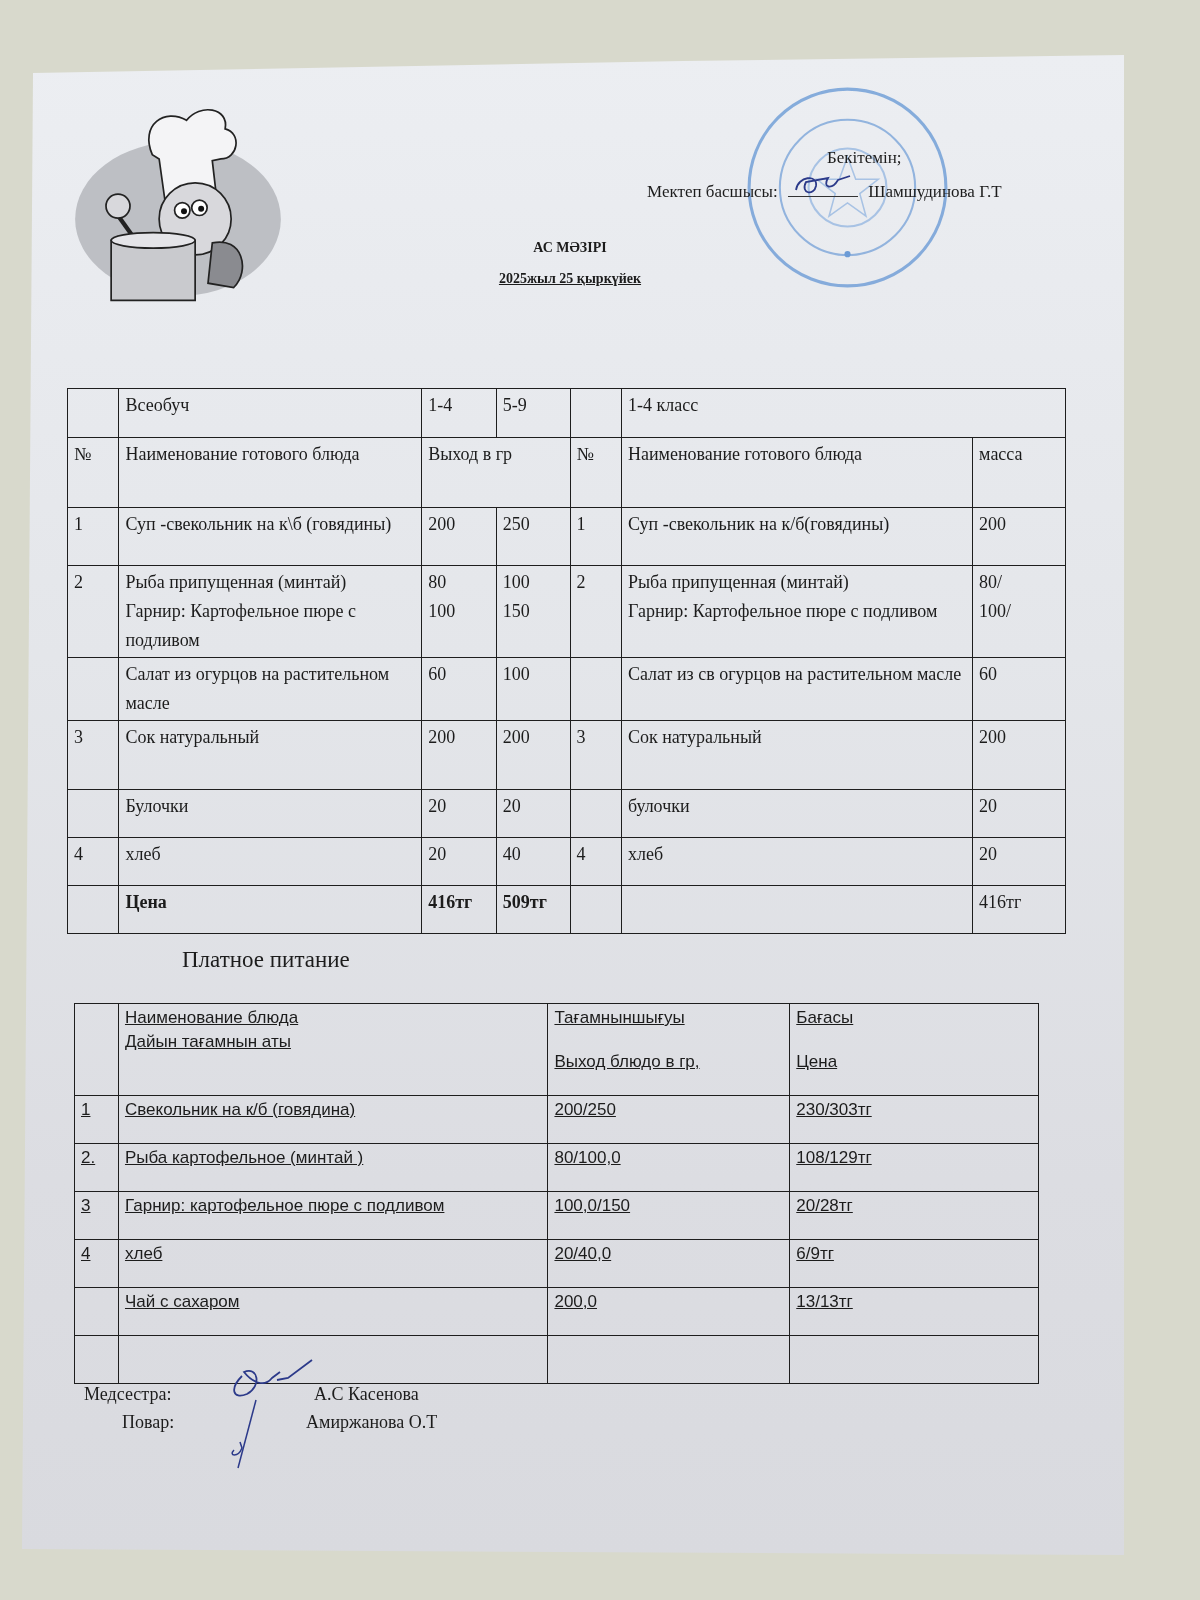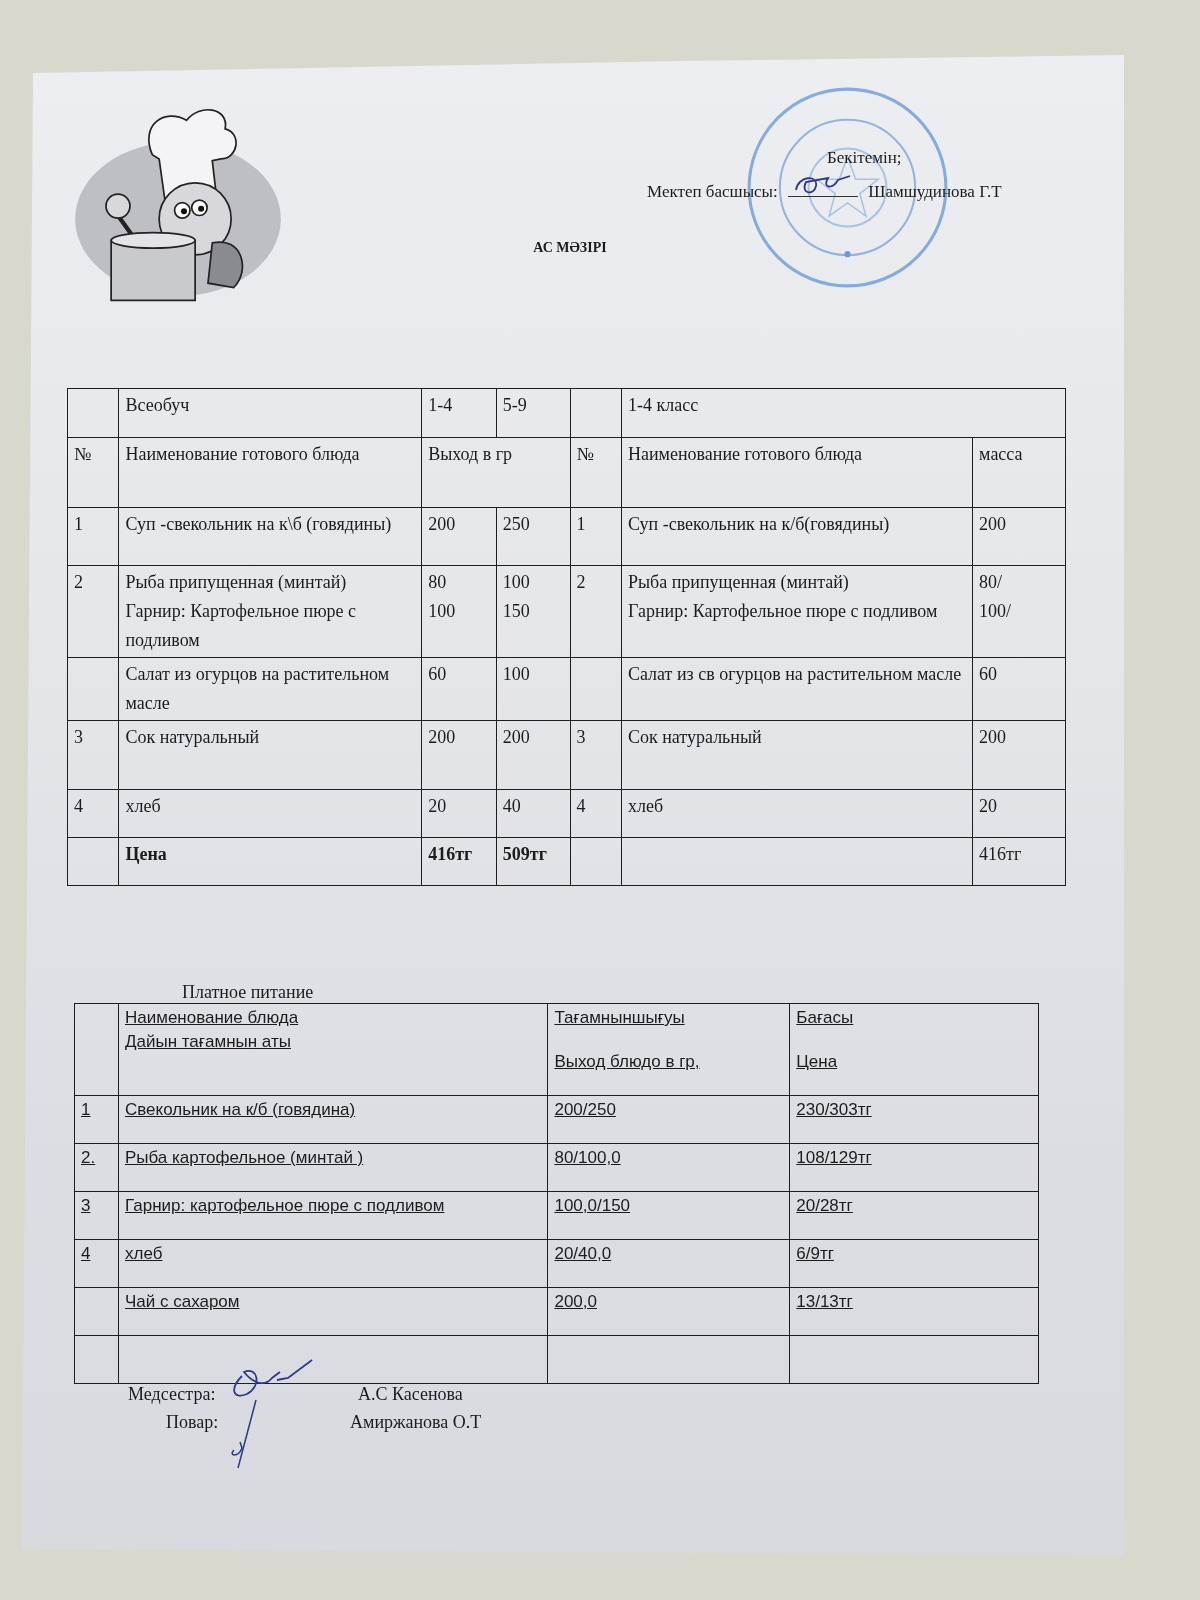--- a/index.html
+++ b/index.html
@@ -25,24 +25,24 @@
     .title { left:380px; top:232px; width:380px; text-align:center; font-weight:bold; font-size:14px; line-height:31px; }
     .title .date { text-decoration:underline; }
     table { border-collapse:collapse; position:absolute; }
     td { border:1.5px solid #1e1e1e; vertical-align:top; font-size:18px; line-height:29px; padding:2px 6px; font-family:"Liberation Serif", serif; }
     .t1 { left:67px; top:388px; width:999px; }
     .t1 tr.h1 td { height:44px; }
     .t2 { left:74px; top:1003px; width:965px;text-decoration:underline; }
     .t2 td { font-family:"Liberation Sans", sans-serif; font-size:17px; line-height:24px; }
     .bold { font-weight:bold; }
     .center { text-align:left; }
-    .paid-label { left:182px; top:982px; font-size:18px; }
+    .paid-label { left:182px; top:947px; font-size:23px; }
     .footer { left:84px; top:1380px; font-size:18px; line-height:28px; }
     .footer .row { white-space:nowrap; }
-    .footer .lbl { display:inline-block; width:230px;margin-left:44px; }
+    .footer .lbl { display:inline-block; width:230px; }
     .sig { position:absolute; }
   </style>
 </head>
 <body>
 
 <div class="paper"></div>
 
 <svg class="abs chef" viewBox="0 0 280 250">
   <ellipse cx="140" cy="150" rx="120" ry="90" fill="#bdbfc4"></ellipse>
   <path d="M110 75 C95 40 125 20 150 35 C165 15 200 20 195 45 C215 50 210 80 190 80 L180 82 L185 125 L125 130 L118 80 Z" fill="#f4f4f6" stroke="#222" stroke-width="2"></path>
@@ -72,20 +72,21 @@
   <span class="sigspace">
     <svg width="70" height="28" viewBox="0 0 70 28" style="position:absolute;top:-10px;left:0">
       <path d="M8 18 C10 4 30 2 28 14 C26 24 12 22 18 10 L40 6 C34 16 44 18 50 8 L62 4" fill="none" stroke="#2c3a8a" stroke-width="1.8"></path>
     </svg>
   </span>
   <span>Шамшудинова Г.Т</span>
 </div>
 
 <div class="abs title">
   <div>АС МӘЗІРІ</div>
+  <div class="date">2025жыл  25 қыркүйек</div>
 </div>
 
 <table class="t1">
   <colgroup>
     <col style="width:51px">
       <col style="width:300px">
       <col style="width:74px">
       <col style="width:73px">
       <col style="width:51px">
       <col style="width:348px">
@@ -143,20 +144,29 @@
   <tr style="height:69px">
     <td>3</td>
     <td>Сок натуральный</td>
     <td>200</td>
     <td>200</td>
     <td>3</td>
     <td>Сок натуральный</td>
     <td>200</td>
   </tr>
   <tr style="height:48px">
+    <td></td>
+    <td>Булочки</td>
+    <td>20</td>
+    <td>20</td>
+    <td></td>
+    <td>булочки</td>
+    <td>20</td>
+  </tr>
+  <tr style="height:48px">
     <td>4</td>
     <td>хлеб</td>
     <td>20</td>
     <td>40</td>
     <td>4</td>
     <td>хлеб</td>
     <td>20</td>
   </tr>
   <tr style="height:48px">
     <td></td>

